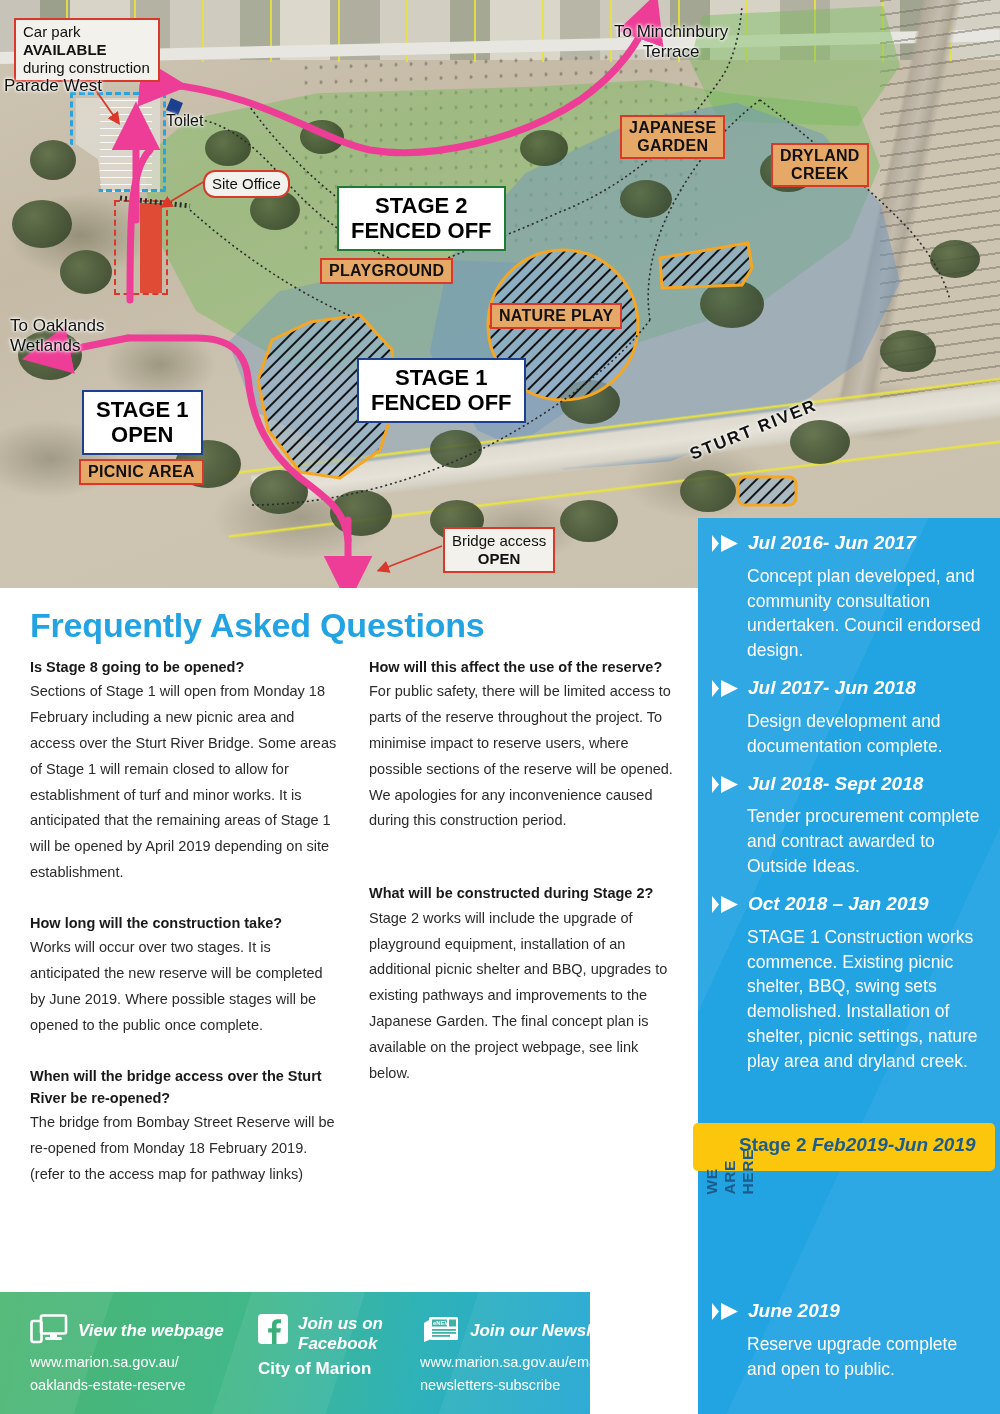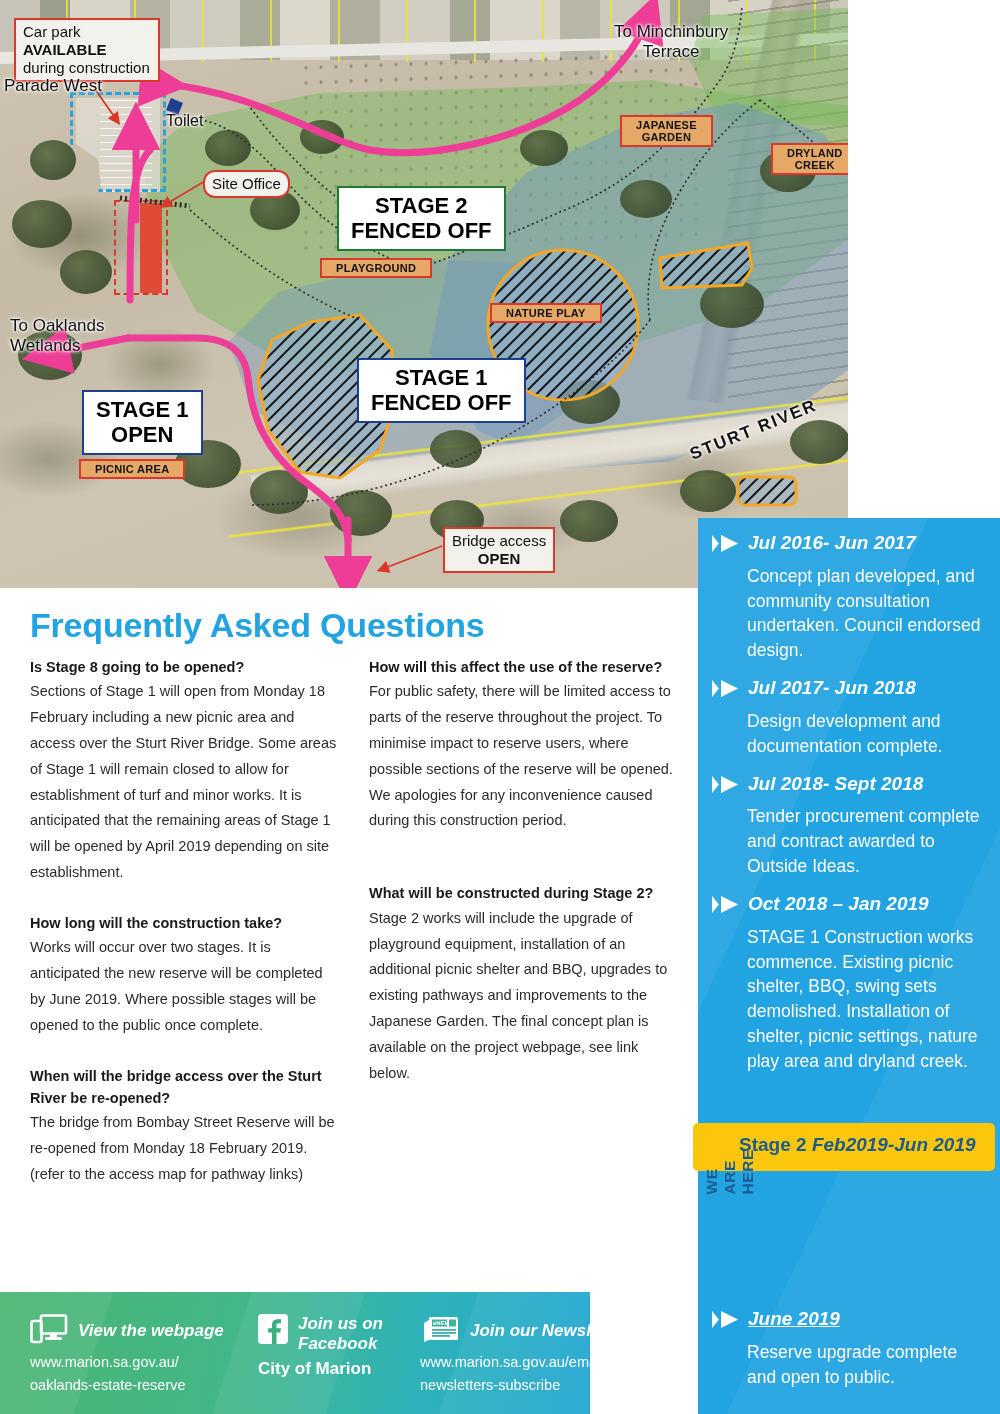--- a/index.html
+++ b/index.html
@@ -5,21 +5,21 @@
   * { box-sizing: border-box; margin: 0; padding: 0; }
   html, body {
     width: 1000px; height: 1414px;
     font-family: "Liberation Sans", sans-serif;
     background: #ffffff; overflow: hidden;
   }
   .page { position: relative; width: 1000px; height: 1414px; background:#fff; }
 
   
   .map {
-    position: absolute; left: 0; top: 0; width: 848px; height: 588px;
+    position: absolute; left: 0; top: 0; width: 1000px; height: 588px;
     overflow: hidden;
     background: #eab308;
   }
   
   .terrain-soil {
     position:absolute; left:0; top:0; width:1000px; height:588px;
     background:
       radial-gradient(ellipse 120px 70px at 8% 40%, rgba(92,92,64,.45), transparent 60%),
       radial-gradient(ellipse 90px 60px at 16% 62%, rgba(92,92,64,.4), transparent 62%),
       radial-gradient(ellipse 110px 60px at 5% 78%, rgba(80,80,56,.35), transparent 65%),
@@ -139,22 +139,22 @@
   .lbl-callout{
     background:#f2f1ec; border:2px solid #d8392b; padding:3px 7px;
     font-size:15px; color:#111; line-height:1.2;
   }
   .lbl-white{
     background:#fff; border:2px solid #1d3f8f; padding:5px 12px;
     font-weight:bold; font-size:22px; text-align:center; color:#000; line-height:1.15;
   }
   .lbl-white.green{ border-color:#1e7a34; }
   .lbl-orange{
-    background:#e5a867; border:2px solid #d8392b; padding:2px 14px;
-    font-weight:bold; font-size:11px; color:#111; letter-spacing:.3px;
+    background:#e5a867; border:2px solid #d8392b; padding:2px 7px;
+    font-weight:bold; font-size:16px; color:#111; letter-spacing:.3px;
   }
   .lbl-plain{
     font-size:17px; color:#111; line-height:1.15;
     text-shadow: 0 0 3px #fff, 0 0 3px #fff, 0 0 5px #fff;
   }
   .lbl-river{
     font-size:17px; font-weight:bold; letter-spacing:2px; color:#111;
     transform: rotate(-22deg); text-shadow:0 0 3px #fff,0 0 4px #fff;
   }
 
@@ -474,21 +474,21 @@
     </div>
 
     <div class="tl-yellow" style="top:605px; padding:10px 14px 14px 46px;">
       <div class="we-are-here">WE ARE HERE</div>
       <div class="yh">
         <span>Stage 2 </span><i>Feb2019-Jun 2019</i>
       </div>
     </div>
 
     <div class="tl-item" style="position:absolute; top:782px; width:100%;">
-      <div class="tl-head" style="margin-top:8px;text-decoration:underline;">
+      <div class="tl-head" style="margin-top:0;">
         <span class="tl-arrow">
           <svg width="27" height="17" viewBox="0 0 27 17">
             <path d="M0,0 L0,17 L7,8.5 Z" fill="#fff"></path>
             <path d="M9,0 L9,17 L26,8.5 Z" fill="#fff"></path>
           </svg>
         </span>
         <span>June 2019</span>
       </div>
       <div class="tl-body">Reserve upgrade complete and open to public.</div>
     </div>

